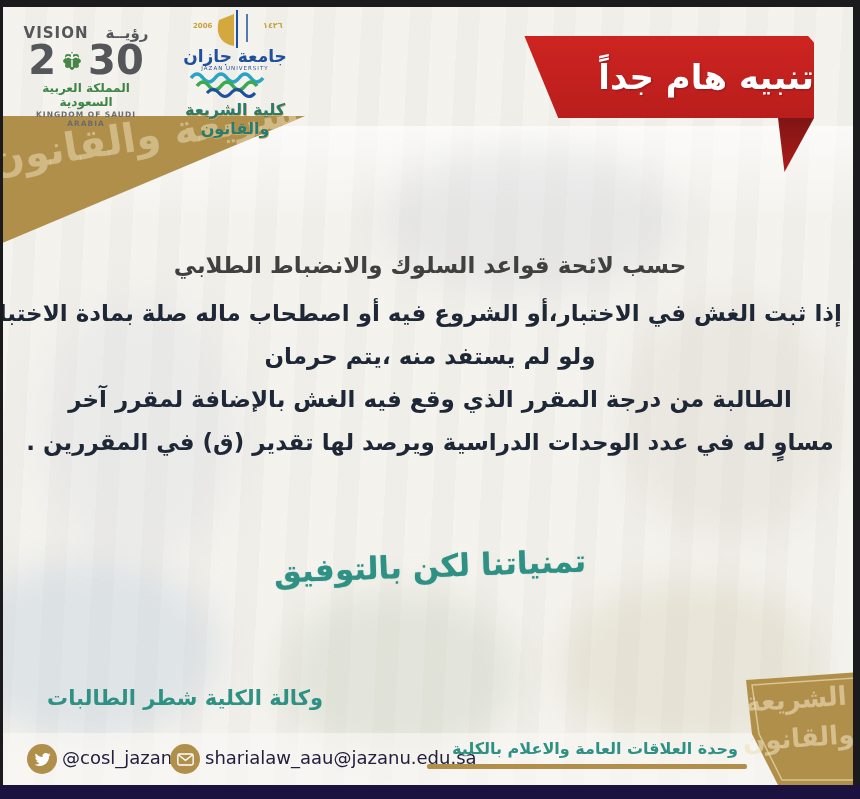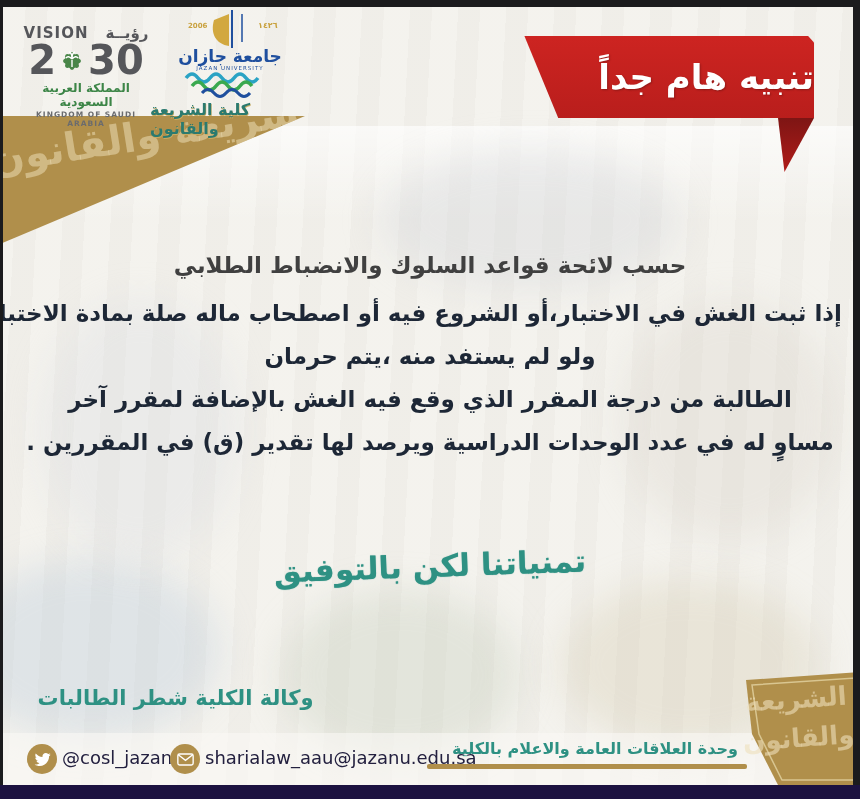--- a/index.html
+++ b/index.html
@@ -33,21 +33,21 @@
 
   
   .vision { position:absolute; left:16px; top:24px; width:140px; z-index:5; text-align:center; color:#55565a; }
   .vision-row1 { display:flex; justify-content:center; align-items:center; gap:17px;
     font-size:15px; font-weight:bold; letter-spacing:1px; }
   .vision-row2 { display:flex; justify-content:center; align-items:center; gap:1px;
     font-size:40px; font-weight:bold; line-height:1; margin-top:-2px; }
   .vision-ar-k { font-size:12px; font-weight:bold; color:#3c8547; margin-top:1px; }
   .vision-en-k { font-size:7.5px; letter-spacing:1px; color:#6a6b6e; font-weight:bold; margin-top:1px; }
 
-  .jazan { position:absolute; left:150px; top:6px; width:170px; z-index:5; text-align:left; }
+  .jazan { position:absolute; left:150px; top:6px; width:170px; z-index:5; text-align:center; }
   .college-name { font-size:16px; font-weight:bold; color:#2b7a6f; margin-top:-2px;
     text-shadow:0.5px 0.5px 0 #c9ab62; direction:rtl; }
 
   
   .gold-wedge { position:absolute; left:0; top:116px; width:305px; height:128px; z-index:4;
     background:#b08f4b; clip-path:polygon(0 0, 100% 0, 0 100%); overflow:hidden; }
   .gold-wedge .wm { position:absolute; left:-10px; top:-6px; width:340px;
     color:rgba(235,220,180,.55); font-size:40px; font-weight:bold;
     transform:rotate(-9deg); direction:rtl; white-space:nowrap; }
 
@@ -64,21 +64,21 @@
 
   
   .notice { position:absolute; left:18px; right:18px; top:252px; z-index:5;
     direction:rtl; text-align:center; }
   .notice-heading { color:#404040; font-size:23px; font-weight:bold; white-space:nowrap; margin-bottom:22px; }
   .notice-line { color:#1d2736; font-size:23px; font-weight:bold; white-space:nowrap; margin-bottom:17px; }
   .wish { position:absolute; left:0; right:0; top:548px; z-index:5; text-align:center;
     color:#2e9183; font-size:31px; font-weight:bold; direction:rtl;
     transform:rotate(-2deg); text-shadow:0 0 1px rgba(46,145,131,.6); }
   .signature { position:absolute; left:28px; top:686px; width:295px; z-index:5;
-    color:#2e9183; font-size:21px; font-weight:bold; direction:rtl; text-align:center; }
+    color:#2e9183; font-size:21px; font-weight:bold; direction:rtl; text-align:right; }
 
   
   .footer { position:absolute; left:0; bottom:14px; width:100%; height:52px; z-index:10;
     background:rgba(250,249,245,.6);padding-left:20px; }
   .icon-circle { position:absolute; width:30px; height:30px; border-radius:50%;
     background:#b08f4b; display:flex; align-items:center; justify-content:center; }
   .tw-circle { left:27px; top:11px; }
   .mail-circle { left:170px; top:11px; }
   .contact-text { position:absolute; top:14px; color:#23203f; font-size:18px; font-weight:500; }
   .tw-text { left:62px; }

